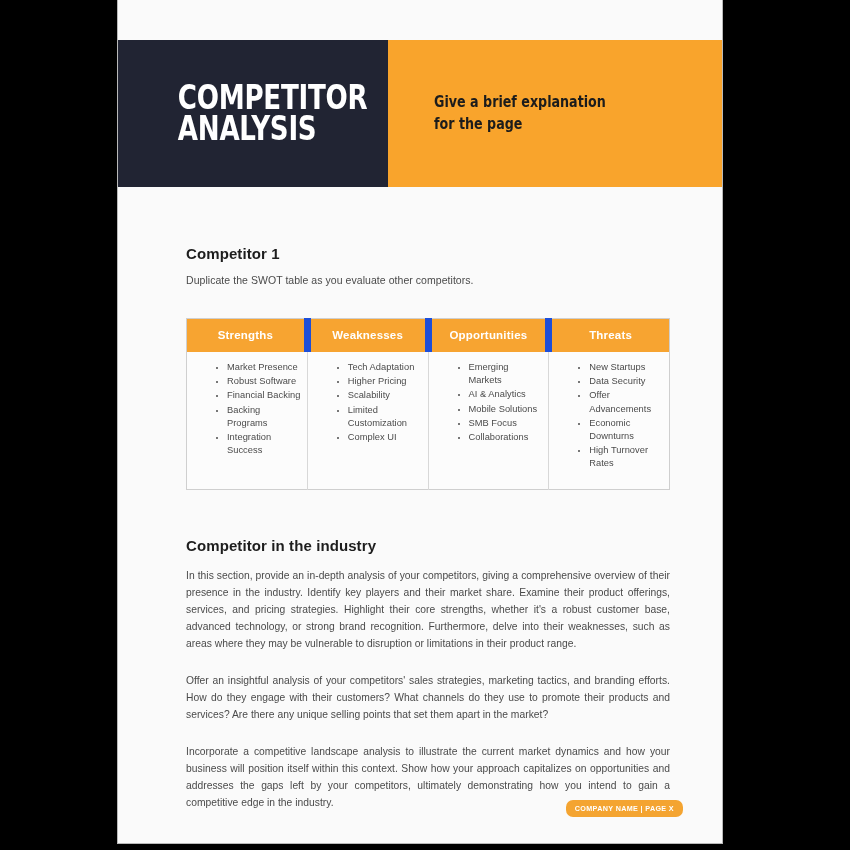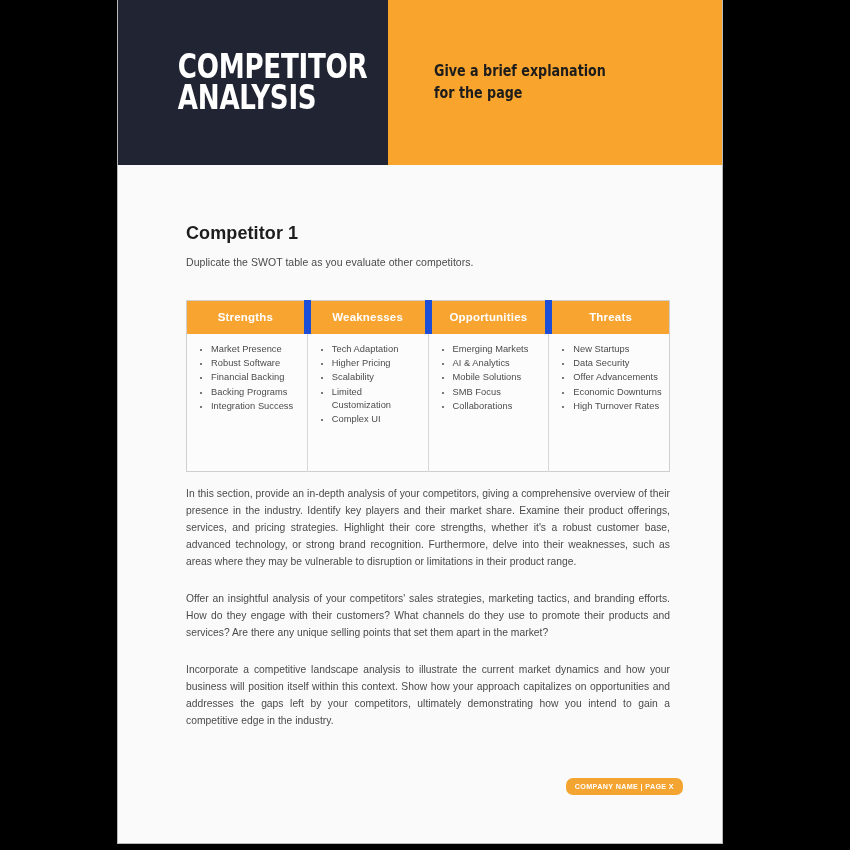--- a/index.html
+++ b/index.html
@@ -24,22 +24,23 @@
     height: 843px;
     background: #fafafa;
     box-shadow: 0 0 0 1px #b9b9b9;
     overflow: hidden;
   }
 
   
   #header-banner {
     position: relative;
     display: flex;
-    height: 165px;
+    height: 147px;
     width: 100%;
+    margin-top: 40px;
   }
   #header-title-block {
     width: 270px;
     background: #212433;
     display: flex;
     align-items: center;
   }
   #header-subtitle-block {
     flex: 1;
     background: #f9a42c;
@@ -73,21 +74,21 @@
 
   
   #page-body {
     padding: 0 52px 0 68px;
     background: #fafafa;
     position: relative;
     height: 660px;
   }
 
   .section-heading {
-    font-size: 18px;
+    font-size: 15px;
     font-weight: 700;
     color: #1d1d1d;
     margin: 0;
     letter-spacing: 0.1px;
   }
   #competitor-one-heading { padding-top: 58px; }
   .section-subtext {
     font-size: 10.5px;
     color: #4a4a4a;
     margin: 12px 0 0 0;
@@ -110,21 +111,21 @@
     font-weight: 700;
     text-align: center;
     padding: 10px 4px 11px 4px;
     border-right: 7px solid #1d4ed8;
     letter-spacing: 0.2px;
   }
   #swot-table th:last-child { border-right: none; }
   #swot-table td {
     vertical-align: top;
     border-right: 1px solid #d8d8d8;
-    padding: 9px 6px 10px 8px;
+    padding: 9px 6px 10px 24px;
     height: 118px;
   }
   #swot-table td:last-child { border-right: none; }
   #swot-table ul {
     margin: 0;
     padding-left: 16px;
     list-style: disc;
   }
   #swot-table li {
     font-size: 9.3px;
@@ -229,20 +230,21 @@
               <li>Data Security</li>
               <li>Offer Advancements</li>
               <li>Economic Downturns</li>
               <li>High Turnover Rates</li>
             </ul>
           </td>
         </tr>
       </tbody>
     </table>
 
+    <h2 class="section-heading" id="industry-heading">Competitor in the industry</h2>
     <p class="body-paragraph" id="paragraph-1">In this section, provide an in-depth analysis of your competitors, giving a comprehensive overview of their presence in the industry. Identify key players and their market share. Examine their product offerings, services, and pricing strategies. Highlight their core strengths, whether it's a robust customer base, advanced technology, or strong brand recognition. Furthermore, delve into their weaknesses, such as areas where they may be vulnerable to disruption or limitations in their product range.</p>
     <p class="body-paragraph" id="paragraph-2">Offer an insightful analysis of your competitors' sales strategies, marketing tactics, and branding efforts. How do they engage with their customers? What channels do they use to promote their products and services? Are there any unique selling points that set them apart in the market?</p>
     <p class="body-paragraph" id="paragraph-3">Incorporate a competitive landscape analysis to illustrate the current market dynamics and how your business will position itself within this context. Show how your approach capitalizes on opportunities and addresses the gaps left by your competitors, ultimately demonstrating how you intend to gain a competitive edge in the industry.</p>
 
     <div id="footer-badge">COMPANY NAME | PAGE X</div>
 
   </div>
 </div>
 
 </body></html>

